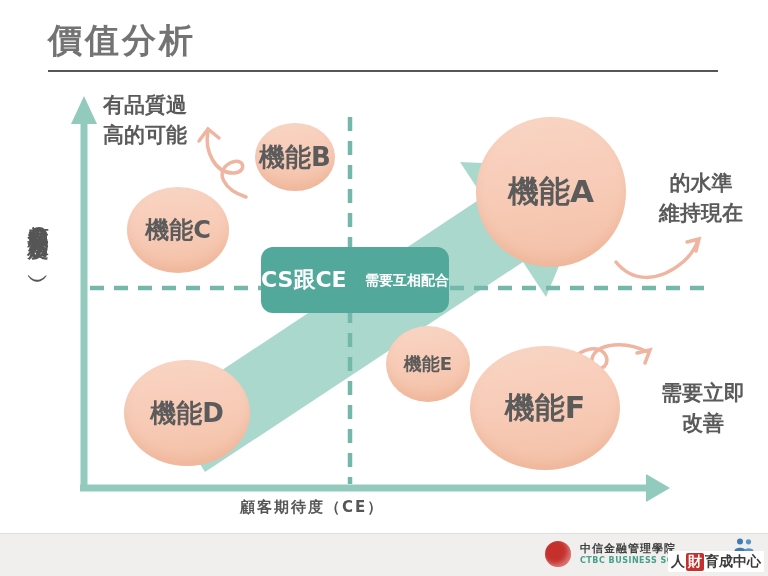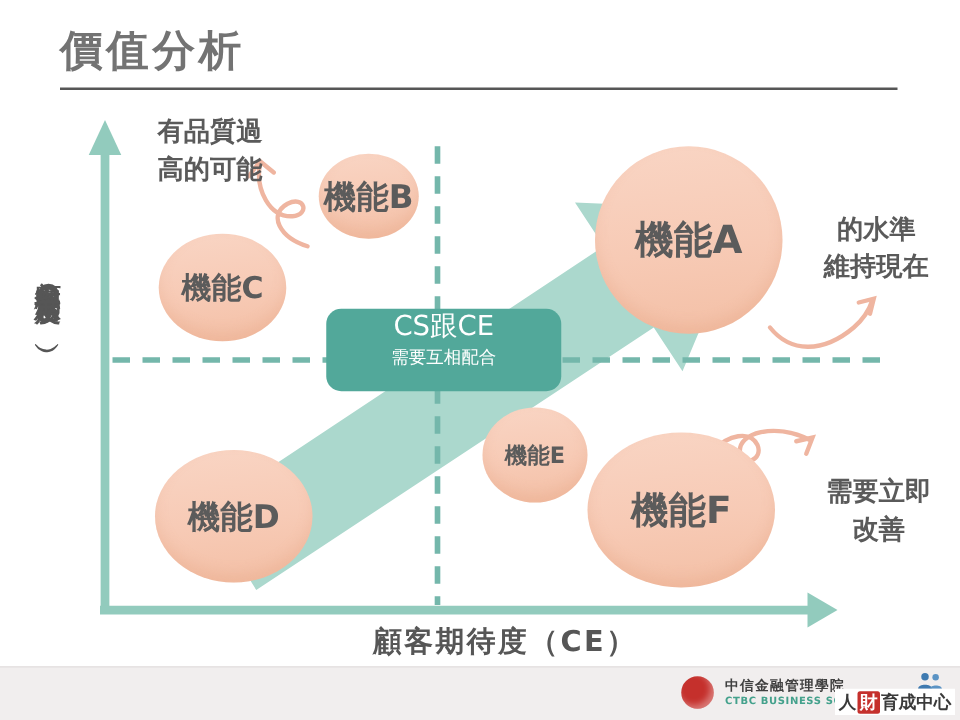--- a/index.html
+++ b/index.html
@@ -29,32 +29,32 @@
   .bubble-a{left:476px;top:117px;width:150px;height:150px;font-size:31px;}
   .bubble-b{left:255px;top:123px;width:80px;height:68px;font-size:26px;}
   .bubble-c{left:127px;top:187px;width:102px;height:86px;font-size:24px;}
   .bubble-d{left:124px;top:360px;width:126px;height:106px;font-size:26px;}
   .bubble-e{left:386px;top:326px;width:84px;height:76px;font-size:18px;}
   .bubble-f{left:470px;top:346px;width:150px;height:124px;font-size:30px;}
   
   .center-box{
     left:261px;top:247px;width:188px;height:66px;
     background:#52a89a;border-radius:12px;
-    display:flex;flex-direction:column;align-items:center;justify-content:flex-start;
-    color:#ffffff;font-weight:400;line-height:1.35;
+    display:flex;flex-direction:row;align-items:center;justify-content:space-between;
+    color:#ffffff;font-weight:700;line-height:1.35;
   }
   .center-box .l1{font-size:22px;}
   .center-box .l2{font-size:14px;}
   
   .note{font-size:21px;font-weight:600;color:#5a5a5a;line-height:1.45;}
-  .note-over-quality{left:103px;top:90px;text-align:right;margin-left:23px;}
+  .note-over-quality{left:103px;top:90px;text-align:right;}
   .note-maintain{left:640px;top:168px;width:122px;text-align:center;}
   .note-improve{left:644px;top:378px;width:118px;text-align:center;}
   
-  .x-label{left:240px;top:498px;width:270px;text-align:right;font-size:23px;font-weight:600;color:#565656;letter-spacing:2px;}
+  .x-label{left:240px;top:498px;width:270px;text-align:left;font-size:15px;font-weight:600;color:#565656;letter-spacing:2px;}
   .y-label{
     left:24px;top:208px;height:230px;
     writing-mode:vertical-rl;text-orientation:mixed;
     font-size:21px;font-weight:600;color:#565656;letter-spacing:3px;
   }
   
   .footer-bar{left:0;top:533px;width:768px;height:43px;background:#f1eeee;border-top:1px solid #e2dede;}
   .ctbc-logo{left:545px;top:541px;width:26px;height:26px;border-radius:50%;
     background:#c5302c;box-shadow:inset -3px -3px 5px rgba(255,255,255,0.35);}
   .school-block{left:580px;top:543px;line-height:1.15;}

